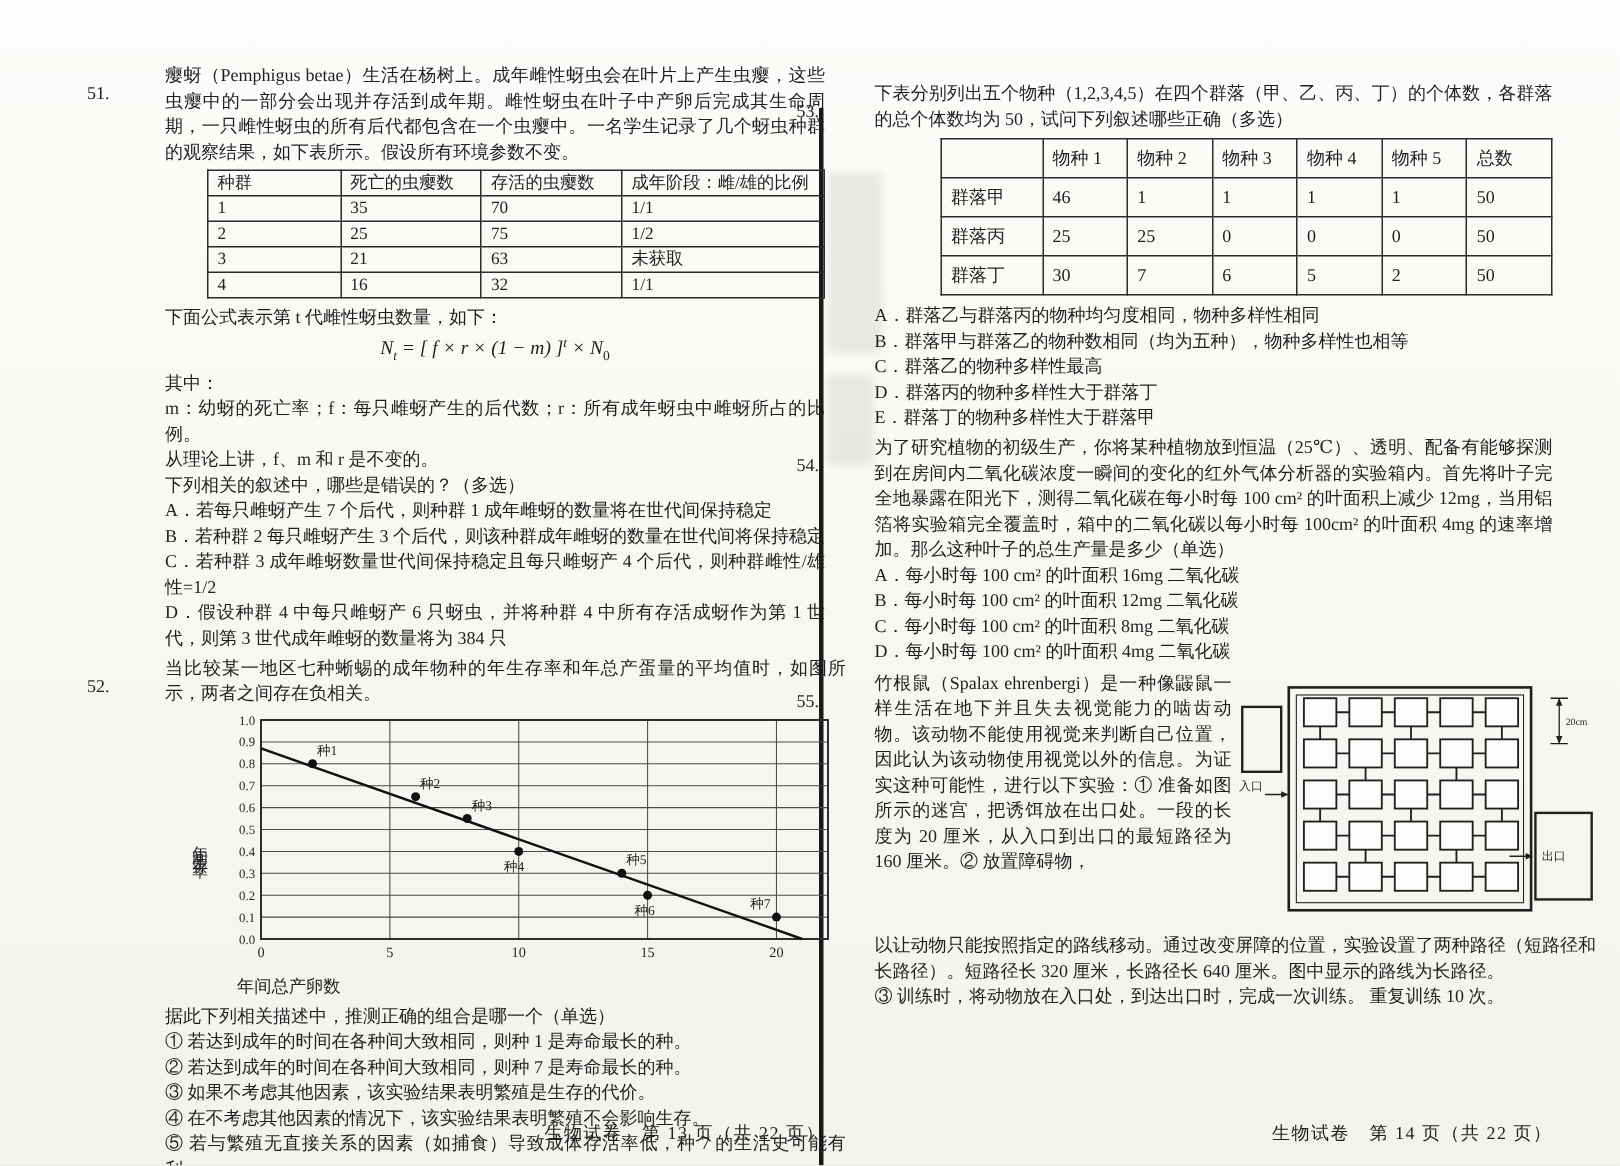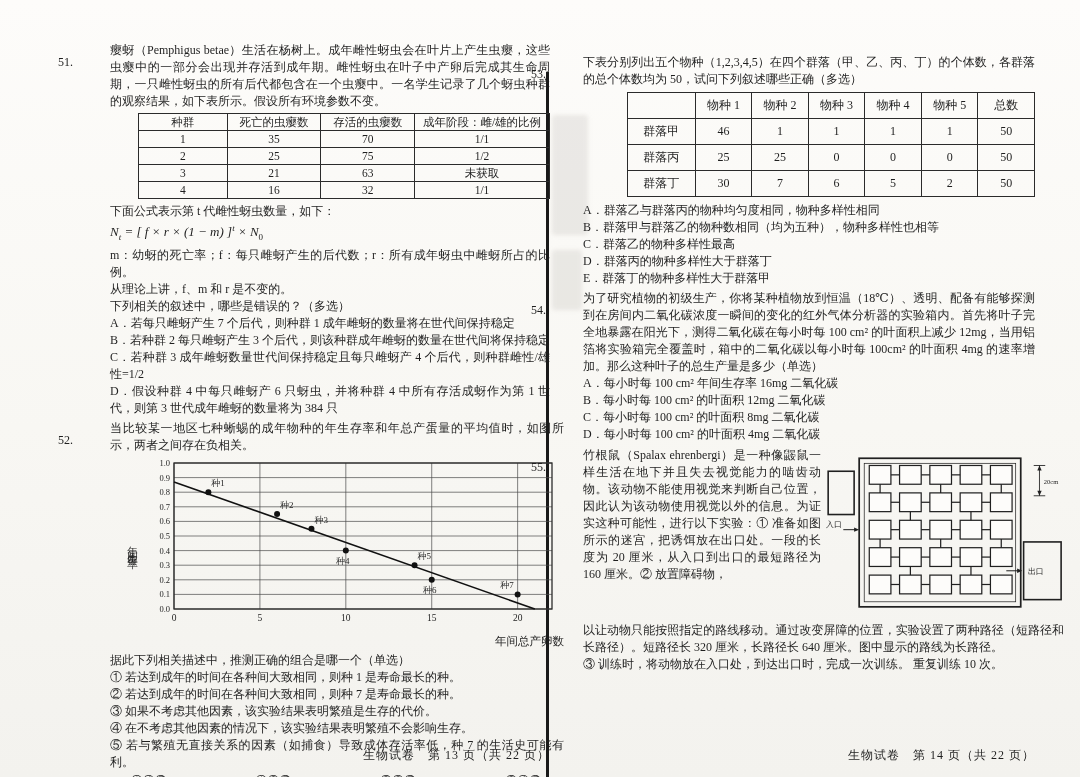--- a/index.html
+++ b/index.html
@@ -9,40 +9,40 @@
   .fold{position:absolute;left:546px;top:72px;width:3px;height:705px;background:#191919;}
   .page{position:absolute;color:#1f1f1f;font-size:12px;line-height:1.42;}
   .page-left{left:58px;top:42px;width:492px;height:726px;}
   .page-right{left:531px;top:54px;width:504px;height:714px;}
   .q{display:flex;margin-bottom:3px;}
   .qnum{width:28px;flex:none;margin-top:12px;}
   .qbody{flex:1;text-align:justify;margin-left:24px;}
   .para{margin:0;}
   
   table{border-collapse:collapse;background:transparent;}
-  th,td{border:1px solid #2b2b2b;text-align:center;font-weight:normal;padding:0 6px;}
+  th,td{border:1px solid #2b2b2b;text-align:left;font-weight:normal;padding:0 6px;}
   .t51{margin:3px 0 4px 28px;font-size:11.5px;}
   .t51 th,.t51 td{height:16px;line-height:15px;}
   .t51 .c0{width:86px}.t51 .c1{width:92px}.t51 .c2{width:92px}.t51 .c3{width:138px}
   .t53{margin:4px 0 5px 44px;font-size:12px;}
   .t53 th,.t53 td{height:25px;width:46px;}
   .t53 .rowlab{width:58px;}
   
-  .formula-line{margin:2px 0 3px 0;font-size:13px;}
+  .formula-line{text-align:center;margin:2px 0 3px 0;font-size:13px;}
   .fvar{font-style:italic;}
   sub,sup{font-size:9px;}
   .defs{margin:0;}
   .defs .fvar{font-style:italic;}
   .opts div{margin:0;}
   .ans-row{display:flex;justify-content:space-between;width:95%;margin-top:2px;}
   
   .chart-wrap{margin:1px 0 2px 14px;}
   .chart-row{display:flex;align-items:center;}
   .ylab{writing-mode:vertical-rl;font-size:10.5px;letter-spacing:3px;margin-right:1px;color:#1f1f1f;}
-  .xlab{text-align:right;font-size:11.5px;padding-left:34px;margin-top:-2px;}
+  .xlab{text-align:left;font-size:11.5px;padding-left:34px;margin-top:-2px;}
   svg text{font-family:"Liberation Serif","DejaVu Serif",serif;}
   
   .q55-cols{display:flex;gap:5px;}
   .q55-text{width:238px;flex:none;text-align:justify;}
   .maze-box{flex:1;padding-top:4px;}
   .footer{position:absolute;bottom:4px;left:0;right:0;text-align:right;font-size:12px;letter-spacing:1px;}
   .smudge{position:absolute;background:rgba(150,145,138,0.16);filter:blur(2px);border-radius:3px;}
 </style>
 </head>
 <body>
@@ -91,20 +91,21 @@
             <td>32</td>
             <td>1/1</td>
           </tr>
         </tbody>
           </table>
 
         <p class="para">下面公式表示第 t 代雌性蚜虫数量，如下：</p>
         <div class="formula-line">
           <span class="fvar">N</span><sub class="fvar">t</sub><span class="fvar"> = [ f × r × (1 − m) ]</span><sup class="fvar">t</sup><span class="fvar"> × N</span><sub>0</sub>
         </div>
+        <p class="para">其中：</p>
         <p class="para">m：幼蚜的死亡率；f：每只雌蚜产生的后代数；r：所有成年蚜虫中雌蚜所占的比例。</p>
         <p class="para">从理论上讲，f、m 和 r 是不变的。</p>
         <p class="para">下列相关的叙述中，哪些是错误的？（多选）</p>
         <div class="opts">
           <div>A．若每只雌蚜产生 7 个后代，则种群 1 成年雌蚜的数量将在世代间保持稳定</div>
           <div>B．若种群 2 每只雌蚜产生 3 个后代，则该种群成年雌蚜的数量在世代间将保持稳定</div>
           <div>C．若种群 3 成年雌蚜数量世代间保持稳定且每只雌蚜产 4 个后代，则种群雌性/雄性=1/2</div>
           <div>D．假设种群 4 中每只雌蚜产 6 只蚜虫，并将种群 4 中所有存活成蚜作为第 1 世代，则第 3 世代成年雌蚜的数量将为 384 只</div>
         </div>
       </div>
@@ -246,23 +247,23 @@
           <div>C．群落乙的物种多样性最高</div>
           <div>D．群落丙的物种多样性大于群落丁</div>
           <div>E．群落丁的物种多样性大于群落甲</div>
         </div>
       </div>
     </div>
 
     <div class="q">
       <div class="qnum">54.</div>
       <div class="qbody">
-        <p class="para">为了研究植物的初级生产，你将某种植物放到恒温（18℃）、透明、配备有能够探测到在房间内二氧化碳浓度一瞬间的变化的红外气体分析器的实验箱内。首先将叶子完全地暴露在阳光下，测得二氧化碳在每小时每 100 cm² 的叶面积上减少 12mg，当用铝箔将实验箱完全覆盖时，箱中的二氧化碳以每小时每 100cm² 的叶面积 4mg 的速率增加。那么这种叶子的总生产量是多少（单选）</p>
+        <p class="para">为了研究植物的初级生产，你将某种植物放到恒温（25℃）、透明、配备有能够探测到在房间内二氧化碳浓度一瞬间的变化的红外气体分析器的实验箱内。首先将叶子完全地暴露在阳光下，测得二氧化碳在每小时每 100 cm² 的叶面积上减少 12mg，当用铝箔将实验箱完全覆盖时，箱中的二氧化碳以每小时每 100cm² 的叶面积 4mg 的速率增加。那么这种叶子的总生产量是多少（单选）</p>
         <div class="opts">
-          <div>A．每小时每 100 cm² 年间生存率 16mg 二氧化碳</div>
+          <div>A．每小时每 100 cm² 的叶面积 16mg 二氧化碳</div>
           <div>B．每小时每 100 cm² 的叶面积 12mg 二氧化碳</div>
           <div>C．每小时每 100 cm² 的叶面积 8mg 二氧化碳</div>
           <div>D．每小时每 100 cm² 的叶面积 4mg 二氧化碳</div>
         </div>
       </div>
     </div>
 
     <div class="q">
       <div class="qnum">55.</div>
       <div class="qbody">

